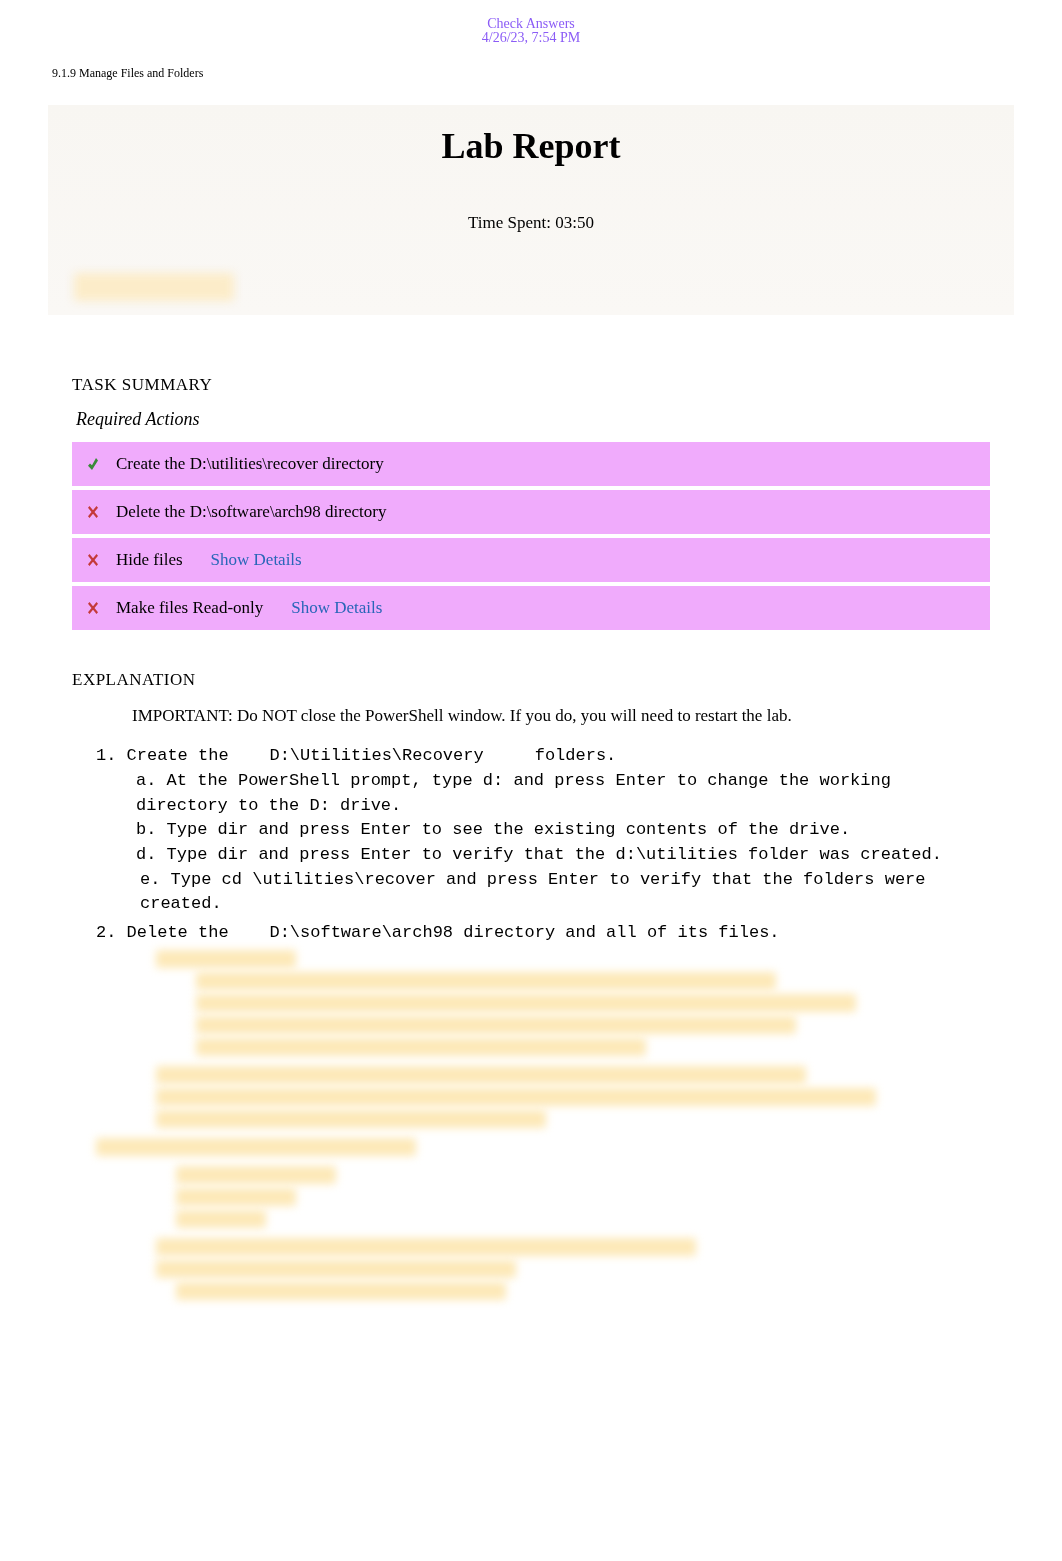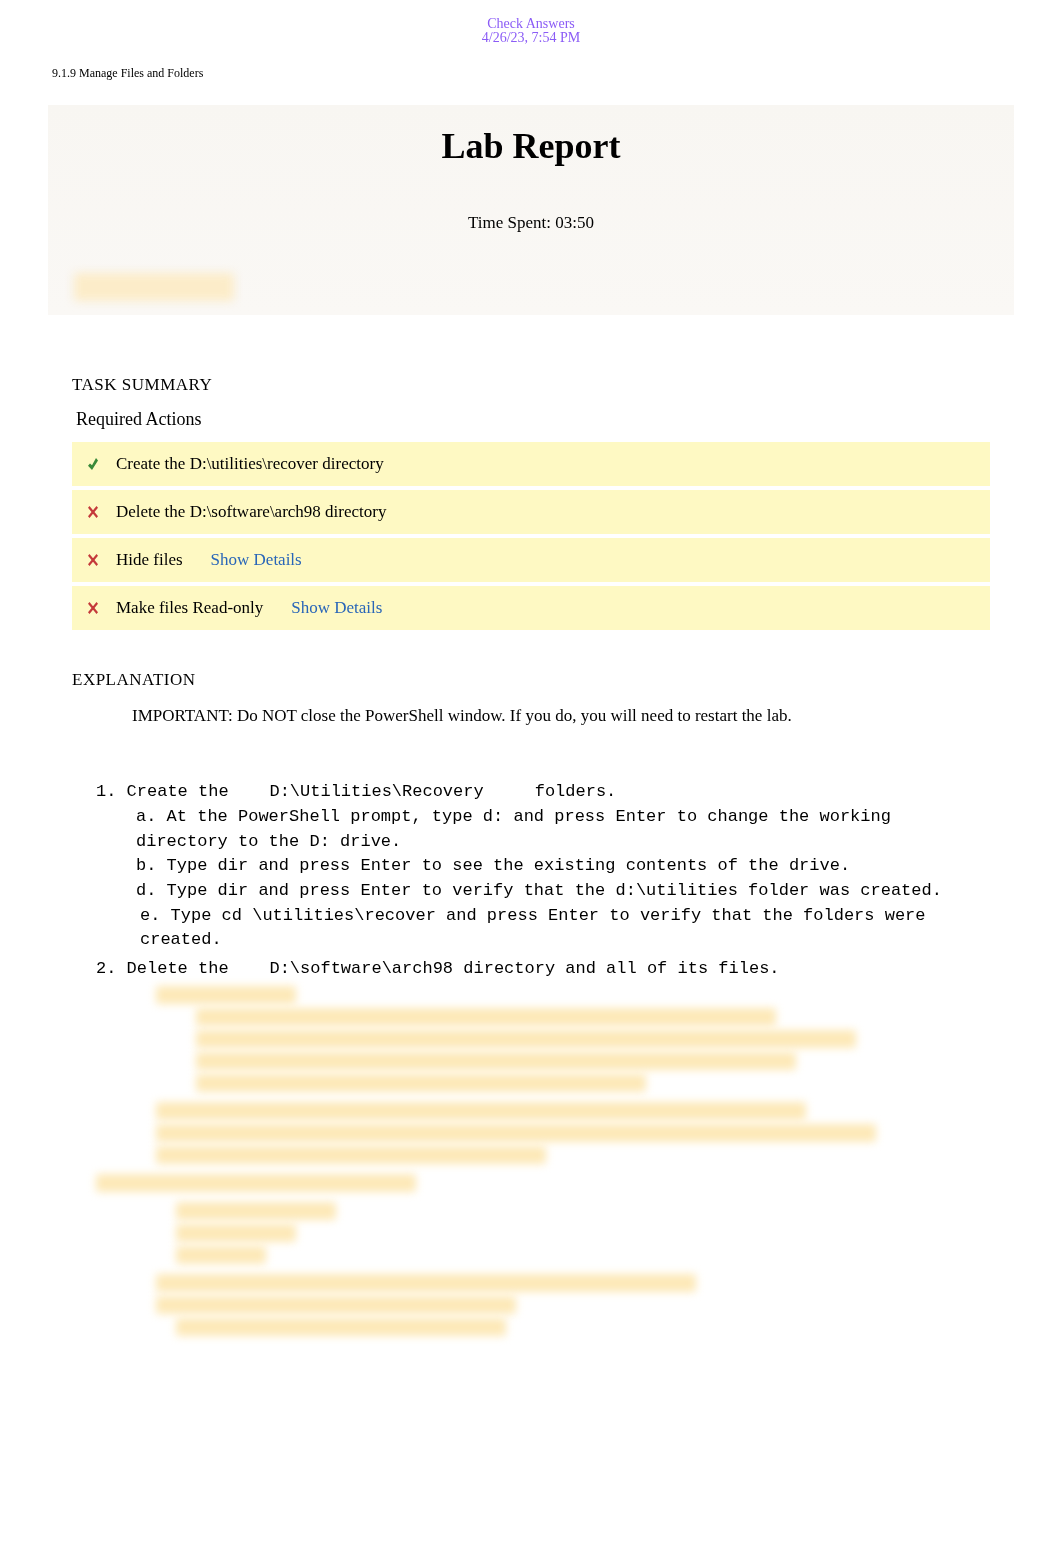--- a/index.html
+++ b/index.html
@@ -62,23 +62,24 @@
     }
     .task-summary-heading {
       font-size: 17px;
       letter-spacing: 0.5px;
       margin-bottom: 14px;
     }
     .required-actions {
       font-size: 18px;
       margin-bottom: 12px;
       margin-left: 4px;
+      font-style: italic;
     }
     .action-row {
-      background: #fef9c3;
+      background: #f0abfc;
       padding: 12px 12px;
       margin-bottom: 4px;
       font-size: 17px;
       display: flex;
       align-items: center;
     }
     .action-icon {
       display: inline-block;
       width: 10px;
       height: 12px;
@@ -111,21 +112,21 @@
       margin-bottom: 16px;
     }
     .complete-lab {
       font-size: 17px;
       margin-bottom: 30px;
       margin-left: 4px;
     }
     .important-note {
       font-size: 17px;
       margin-left: 60px;
-      margin-bottom: 56px;
+      margin-bottom: 20px;
     }
     .steps {
       font-size: 17px;
       margin-left: 24px;
       font-family: Liberation Mono, monospace;
     }
     .step-main {
       margin-bottom: 4px;
     }
     .step-sub {

